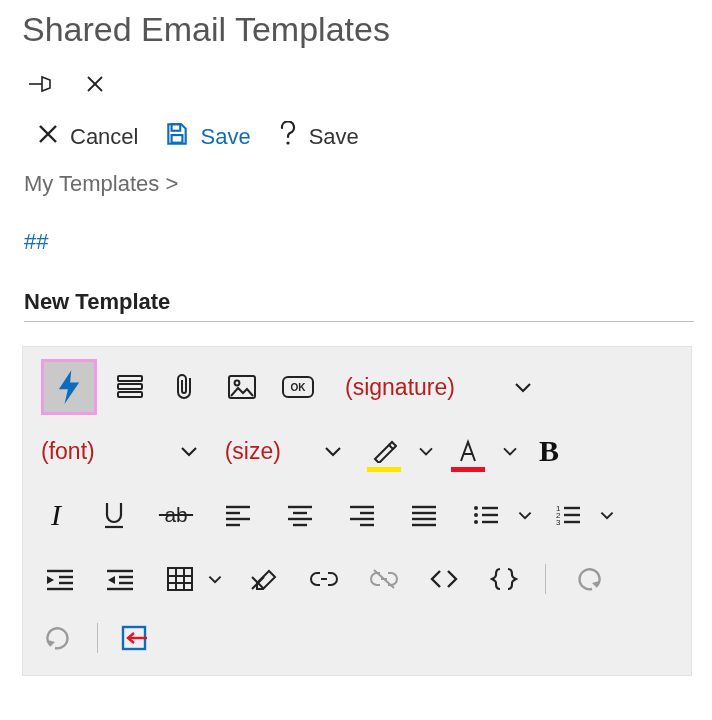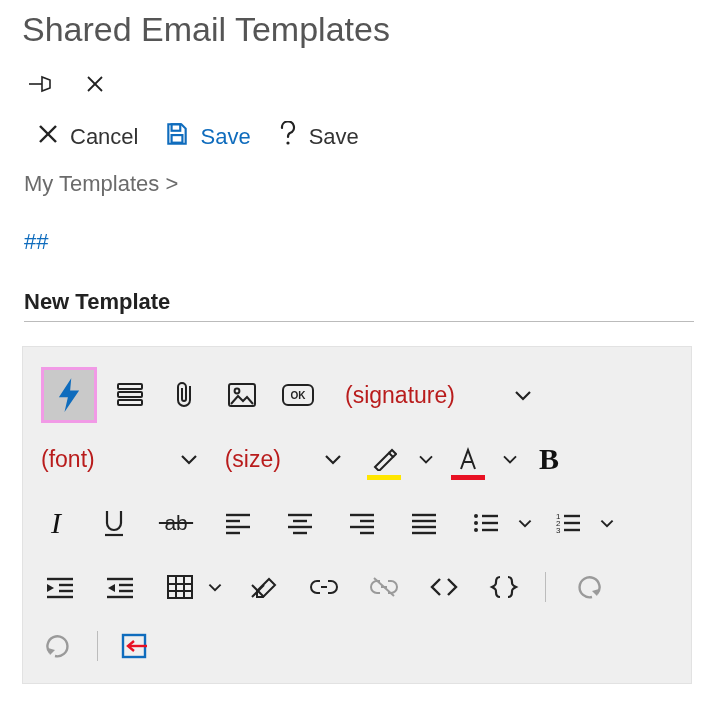--- a/index.html
+++ b/index.html
@@ -70,21 +70,21 @@
     margin: 34px 0 24px 2px;
     border-bottom: 1px solid #bbb;
     padding-bottom: 6px;
     width: 670px;
   }
 
   .toolbar {
     width: 670px;
     background: #efefef;
     border: 1px solid #e2e2e2;
-    padding: 16px 4px 10px 18px;
+    padding: 8px 4px 10px 18px;
     margin-top: 14px;
   }
   .trow {
     display: flex;
     align-items: center;
     flex-wrap: nowrap;
     gap: 18px;
     min-height: 64px;
   }
   .tbtn {

